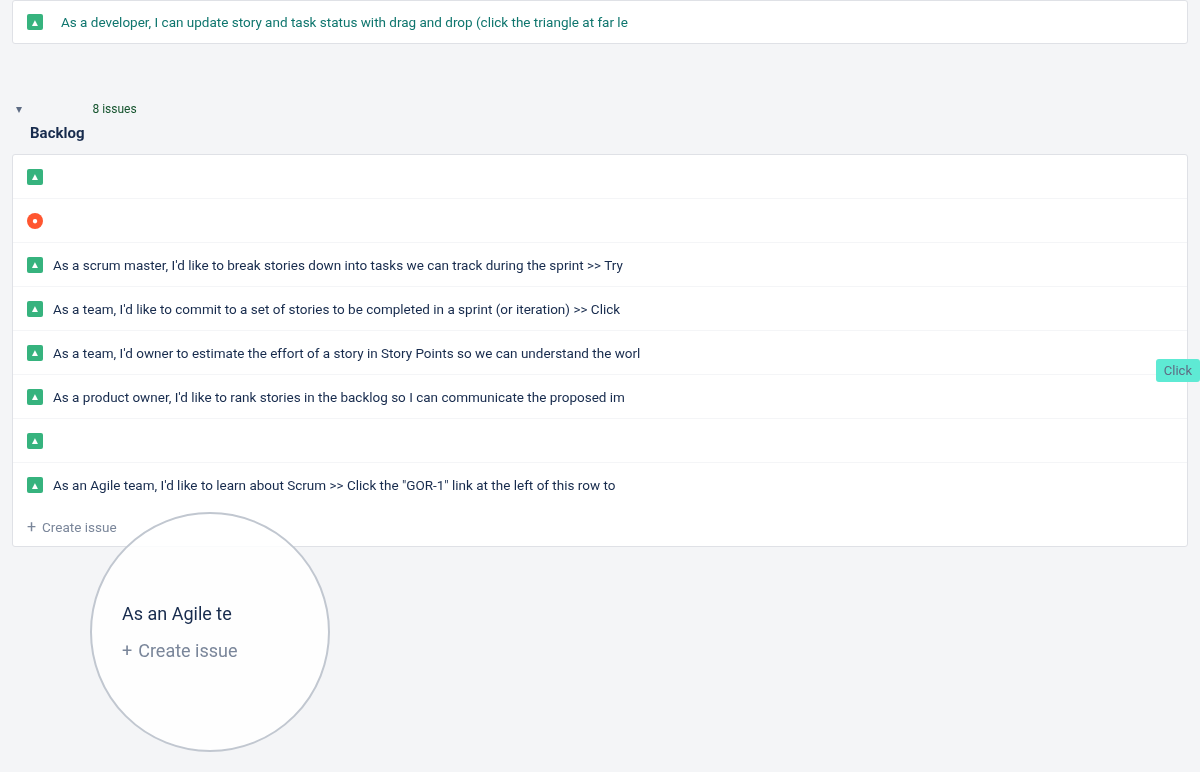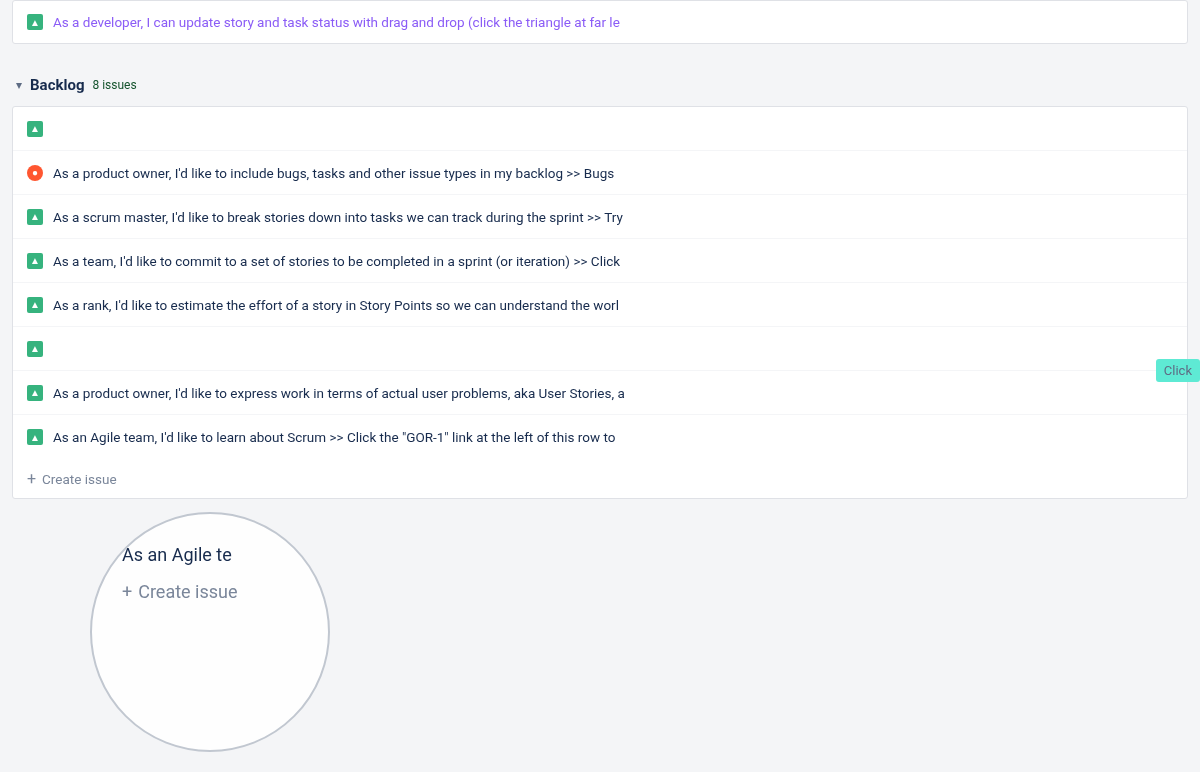--- a/index.html
+++ b/index.html
@@ -47,43 +47,45 @@
     }
 
     .issue-icon-inner {
       color: white;
       font-size: 10px;
       font-weight: 700;
     }
 
     .issue-text {
       font-size: 13.5px;
-      color: #8b5cf6;
+      color: #0f766e;
       white-space: nowrap;
       overflow: hidden;
+      margin-left: 8px;
     }
 
     
     .backlog-header {
       display: flex;
       align-items: center;
       gap: 8px;
       padding: 16px 4px 12px 4px;
     }
 
     .chevron-icon {
       color: #5e6c84;
       font-size: 12px;
       cursor: pointer;
     }
 
     .backlog-title {
       font-size: 15px;
       font-weight: 700;
       color: #172b4d;
+      margin-top: 48px;
     }
 
     .backlog-count {
       font-size: 12px;
       color: #14532d;
       font-weight: 400;
     }
 
     
     .issues-list {
@@ -150,20 +152,21 @@
       bottom: 20px;
       left: 90px;
       width: 240px;
       height: 240px;
       border-radius: 50%;
       background: rgba(255, 255, 255, 0.85);
       border: 2px solid #c1c7d0;
       display: flex;
       flex-direction: column;
       align-items: flex-start;
+      justify-content: center;
       padding: 30px 30px;
     }
 
     .spotlight-text-main {
       font-size: 18px;
       color: #172b4d;
       font-weight: 400;
       margin-bottom: 16px;
     }
 
@@ -236,50 +239,49 @@
       <div id="issue-rows-container">
           <div class="issue-row">
             <div class="issue-icon-story">
               <span class="issue-icon-inner">▲</span>
             </div>
           </div>
           <div class="issue-row">
             <div class="issue-icon-bug">
               <span class="issue-icon-inner">●</span>
             </div>
-            <span class="issue-row-text">As a product owner, I'd like to include bugs, tasks and other issue types in my backlog &gt;&gt; Bugs</span>
           </div>
           <div class="issue-row">
             <div class="issue-icon-story">
               <span class="issue-icon-inner">▲</span>
             </div>
             <span class="issue-row-text">As a scrum master, I'd like to break stories down into tasks we can track during the sprint &gt;&gt; Try</span>
           </div>
           <div class="issue-row">
             <div class="issue-icon-story">
               <span class="issue-icon-inner">▲</span>
             </div>
             <span class="issue-row-text">As a team, I'd like to commit to a set of stories to be completed in a sprint (or iteration) &gt;&gt; Click</span>
           </div>
           <div class="issue-row">
             <div class="issue-icon-story">
               <span class="issue-icon-inner">▲</span>
             </div>
-            <span class="issue-row-text">As a rank, I'd like to estimate the effort of a story in Story Points so we can understand the worl</span>
-          </div>
-          <div class="issue-row">
-            <div class="issue-icon-story">
-              <span class="issue-icon-inner">▲</span>
-            </div>
-          </div>
-          <div class="issue-row">
-            <div class="issue-icon-story">
-              <span class="issue-icon-inner">▲</span>
-            </div>
-            <span class="issue-row-text">As a product owner, I'd like to express work in terms of actual user problems, aka User Stories, a</span>
+            <span class="issue-row-text">As a team, I'd owner to estimate the effort of a story in Story Points so we can understand the worl</span>
+          </div>
+          <div class="issue-row">
+            <div class="issue-icon-story">
+              <span class="issue-icon-inner">▲</span>
+            </div>
+            <span class="issue-row-text">As a product owner, I'd like to rank stories in the backlog so I can communicate the proposed im</span>
+          </div>
+          <div class="issue-row">
+            <div class="issue-icon-story">
+              <span class="issue-icon-inner">▲</span>
+            </div>
           </div>
           <div class="issue-row">
             <div class="issue-icon-story">
               <span class="issue-icon-inner">▲</span>
             </div>
             <span class="issue-row-text">As an Agile team, I'd like to learn about Scrum &gt;&gt; Click the "GOR-1" link at the left of this row to</span>
           </div>
         </div>
 
       <div class="create-issue-area">

